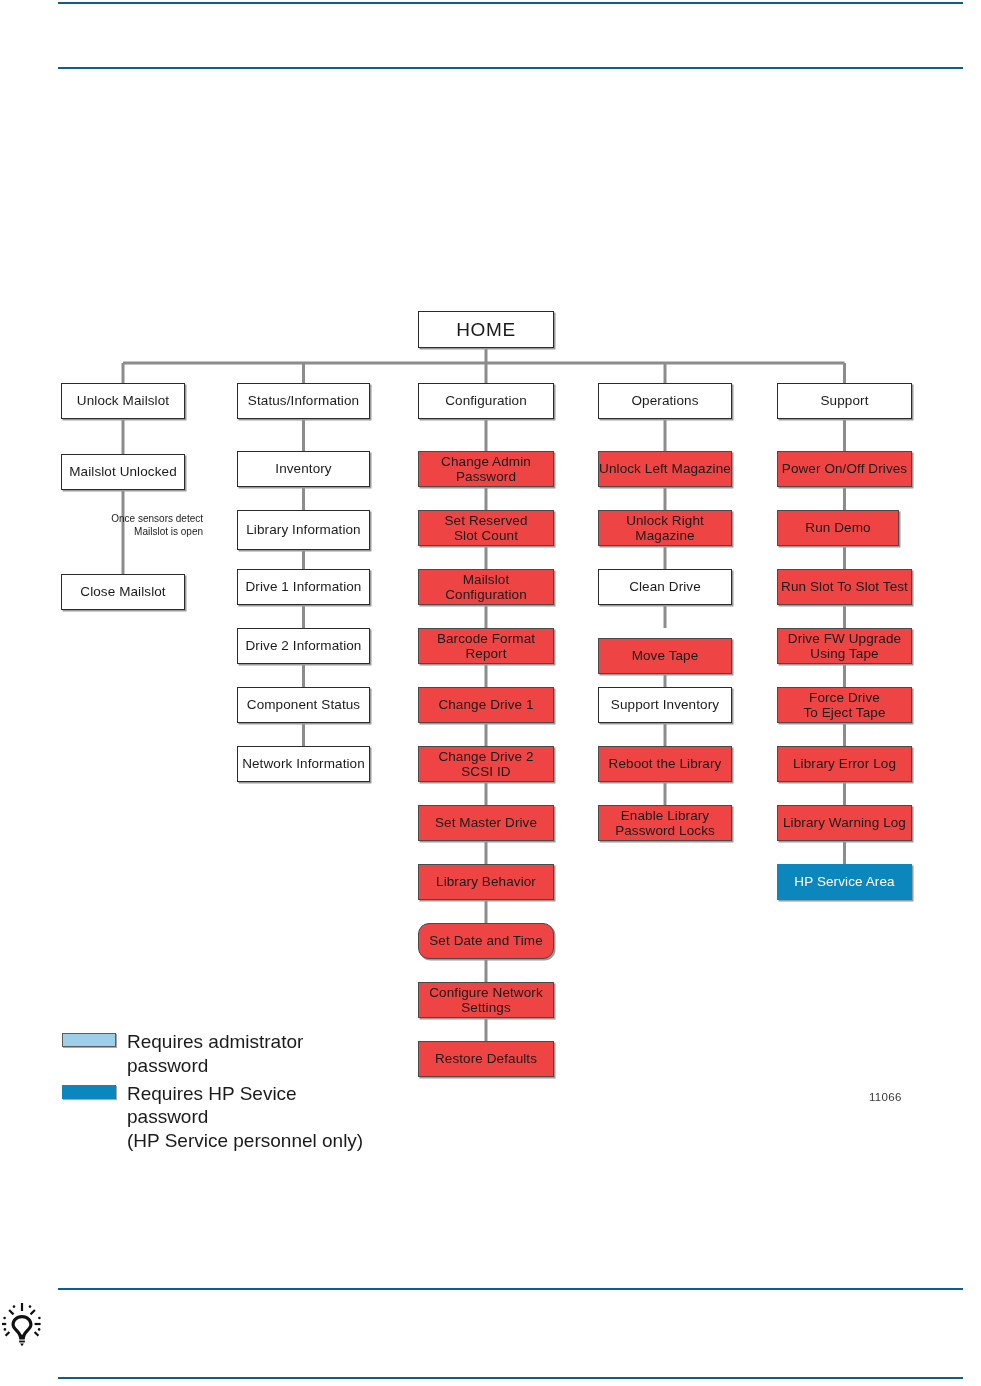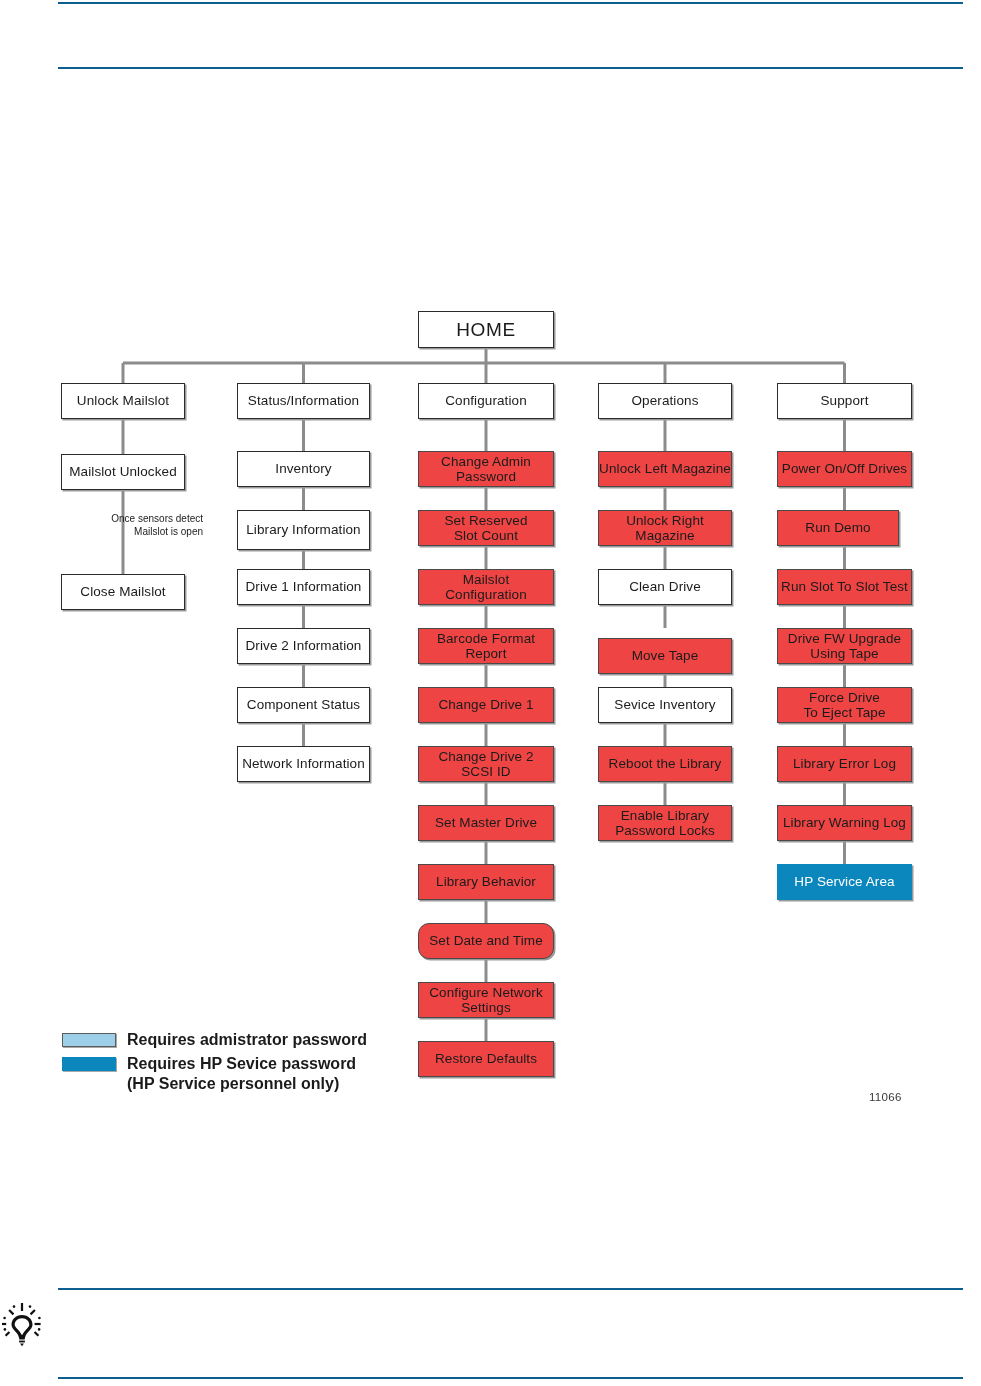--- a/index.html
+++ b/index.html
@@ -113,25 +113,24 @@
     box-sizing: border-box;
     border: 1px solid #5c5c5c;
     margin-top: 3px;
     margin-right: 11px;
     flex: 0 0 auto;
     box-shadow: 1px 1px 0 0 #a8a8a8;
   }
   .legend-swatch.admin { background: #9dcfe8; }
   .legend-swatch.service { background: #0c87be; border-color: #0c87be; }
   .legend-text {
-    font-size: 16px;
+    font-size: 19px;
     line-height: 1.25;
     color: #1b1b1b;
     white-space: pre-line;
-    font-weight: bold;
   }
 
   #figure-id {
     position: absolute;
     left: 869px;
     top: 1091px;
     font-size: 11.5px;
     color: #3a3a3a;
     letter-spacing: .3px;
   }
@@ -241,21 +240,21 @@
     <div class="node admin" style="left: 418px; top: 864px; width: 136px; height: 36px;">Library Behavior</div>
     <div class="node admin" style="left: 418px; top: 923px; width: 136px; height: 36px; border-radius: 11px;">Set  Date and Time</div>
     <div class="node admin" style="left: 418px; top: 982px; width: 136px; height: 36px;">Configure Network
 Settings</div>
     <div class="node admin" style="left: 418px; top: 1041px; width: 136px; height: 36px;">Restore Defaults</div>
     <div class="node" style="left: 598px; top: 383px; width: 134px; height: 36px;">Operations</div>
     <div class="node admin" style="left: 598px; top: 451px; width: 134px; height: 36px;">Unlock Left Magazine</div>
     <div class="node admin" style="left: 598px; top: 510px; width: 134px; height: 36px;">Unlock Right Magazine</div>
     <div class="node" style="left: 598px; top: 569px; width: 134px; height: 36px;">Clean Drive</div>
     <div class="node admin" style="left: 598px; top: 628px; width: 134px; height: 36px; margin-top: 10px;">Move Tape</div>
-    <div class="node" style="left: 598px; top: 687px; width: 134px; height: 36px;">Sevice Inventory</div>
+    <div class="node" style="left: 598px; top: 687px; width: 134px; height: 36px;">Support Inventory</div>
     <div class="node admin" style="left: 598px; top: 746px; width: 134px; height: 36px;">Reboot the Library</div>
     <div class="node admin" style="left: 598px; top: 805px; width: 134px; height: 36px;">Enable Library
 Password Locks</div>
     <div class="node" style="left: 777px; top: 383px; width: 135px; height: 36px;">Support</div>
     <div class="node admin" style="left: 777px; top: 451px; width: 135px; height: 36px;">Power On/Off Drives</div>
     <div class="node admin" style="left: 777px; top: 510px; width: 122px; height: 36px;">Run Demo</div>
     <div class="node admin" style="left: 777px; top: 569px; width: 135px; height: 36px;">Run Slot To Slot Test</div>
     <div class="node admin" style="left: 777px; top: 628px; width: 135px; height: 36px;">Drive FW Upgrade
 Using Tape</div>
     <div class="node admin" style="left: 777px; top: 687px; width: 135px; height: 36px;">Force Drive

